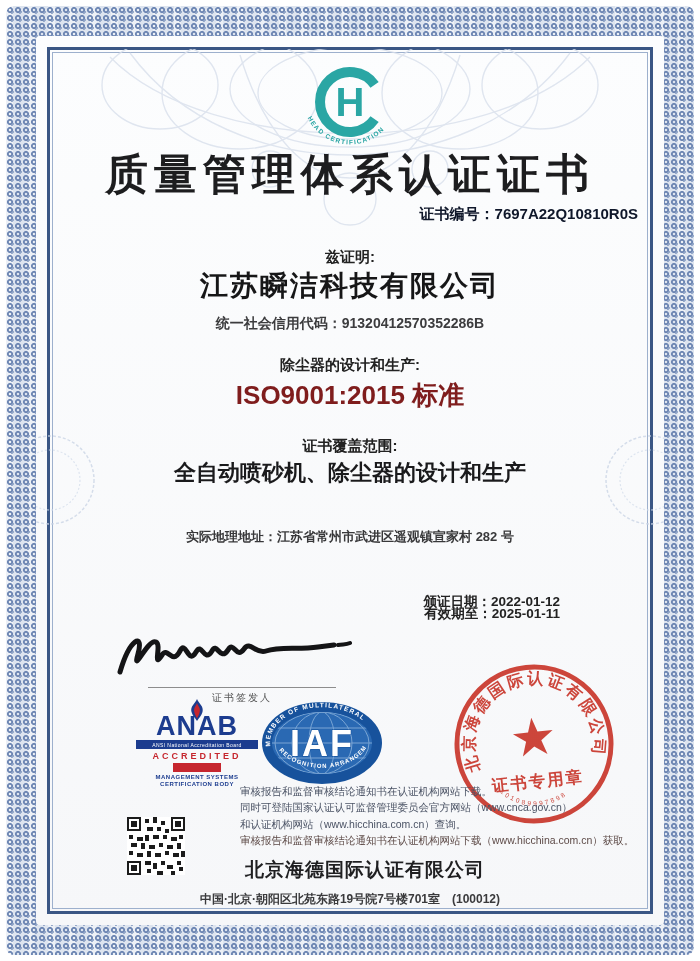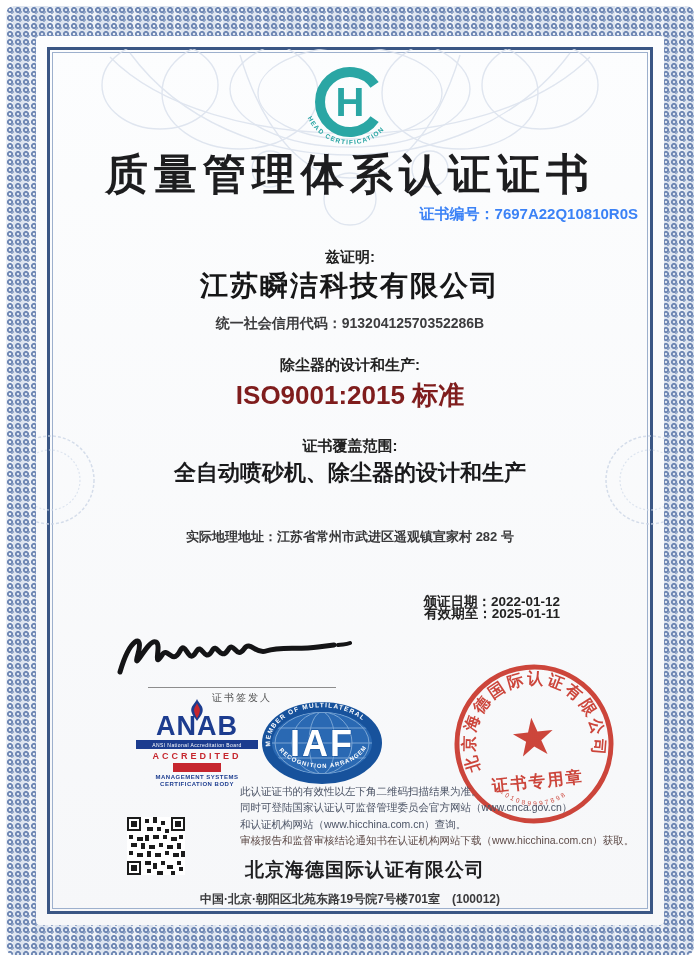--- a/index.html
+++ b/index.html
@@ -18,21 +18,21 @@
   }
   .paper { position:absolute; inset:36px; border-radius:4px; background:linear-gradient(180deg,#fcfdfe,#f6f7f9); }
   .frame { position:absolute; inset:47px; border:3px solid #3a5684; }
   .frame::after { content:""; position:absolute; inset:2px; border:1px solid #9db0cd; }
 
   .abs { position:absolute; }
   .center { left:0; right:0; text-align:center; }
   .lace { opacity:.8; }
 
   .title { top:146px; font-size:43px; font-weight:800; letter-spacing:6px; color:#1d1d1f; }
-  .certno { top:205px; right:62px; font-size:15px; font-weight:700; color:#3b82f6; }
+  .certno { top:205px; right:62px; font-size:15px; font-weight:700; color:#0f172a; }
   .attest { top:248px; font-size:15px; font-weight:700; color:#222; }
   .company { top:267px; font-size:28px; font-weight:800; letter-spacing:2px; color:#161617; }
   .uscc { top:315px; font-size:14px; font-weight:600; color:#3c3c3e; }
   .stdlab { top:356px; font-size:15px; font-weight:700; color:#222; }
   .stdval { top:378px; font-size:26px; font-weight:800; color:#7f1d1d; }
   .scopelab { top:437px; font-size:15px; font-weight:700; color:#222; }
   .scopeval { top:458px; font-size:22px; font-weight:800; color:#1a1a1c; }
   .regaddr { top:505px; font-size:13px; font-weight:600; color:#38383a; }
   .actaddr { top:528px; font-size:13px; font-weight:600; color:#38383a; }
   .date1 { top:581px; right:140px; font-size:13.5px; font-weight:700; color:#222;margin-top:12px; }
@@ -233,21 +233,21 @@
       <rect x="20" y="24" width="3" height="2"></rect>
         <rect x="25" y="22" width="2" height="2"></rect>
         <rect x="10" y="26" width="2" height="2"></rect>
       <rect x="15" y="27" width="3" height="2"></rect>
         <rect x="22" y="27" width="2" height="2"></rect>
         <rect x="26" y="25" width="2" height="2"></rect>
     </g>
   </svg>
 
   <div class="abs notes">
-    <div class="note-a">此认证证书的有效性以左下角二维码扫描结果为准。</div>
+    <div class="note-a">审核报告和监督审核结论通知书在认证机构网站下载。</div>
     <div class="note-a">同时可登陆国家认证认可监督管理委员会官方网站（www.cnca.gov.cn）</div>
     <div class="note-a">和认证机构网站（www.hicchina.com.cn）查询。</div>
     <div class="note-b">审核报告和监督审核结论通知书在认证机构网站下载（www.hicchina.com.cn）获取。</div>
   </div>
 
   <div class="abs issuer">北京海德国际认证有限公司</div>
   <div class="abs center footaddr">中国·北京·朝阳区北苑东路19号院7号楼701室　(100012)</div>
 </div>
 
 </body></html>

